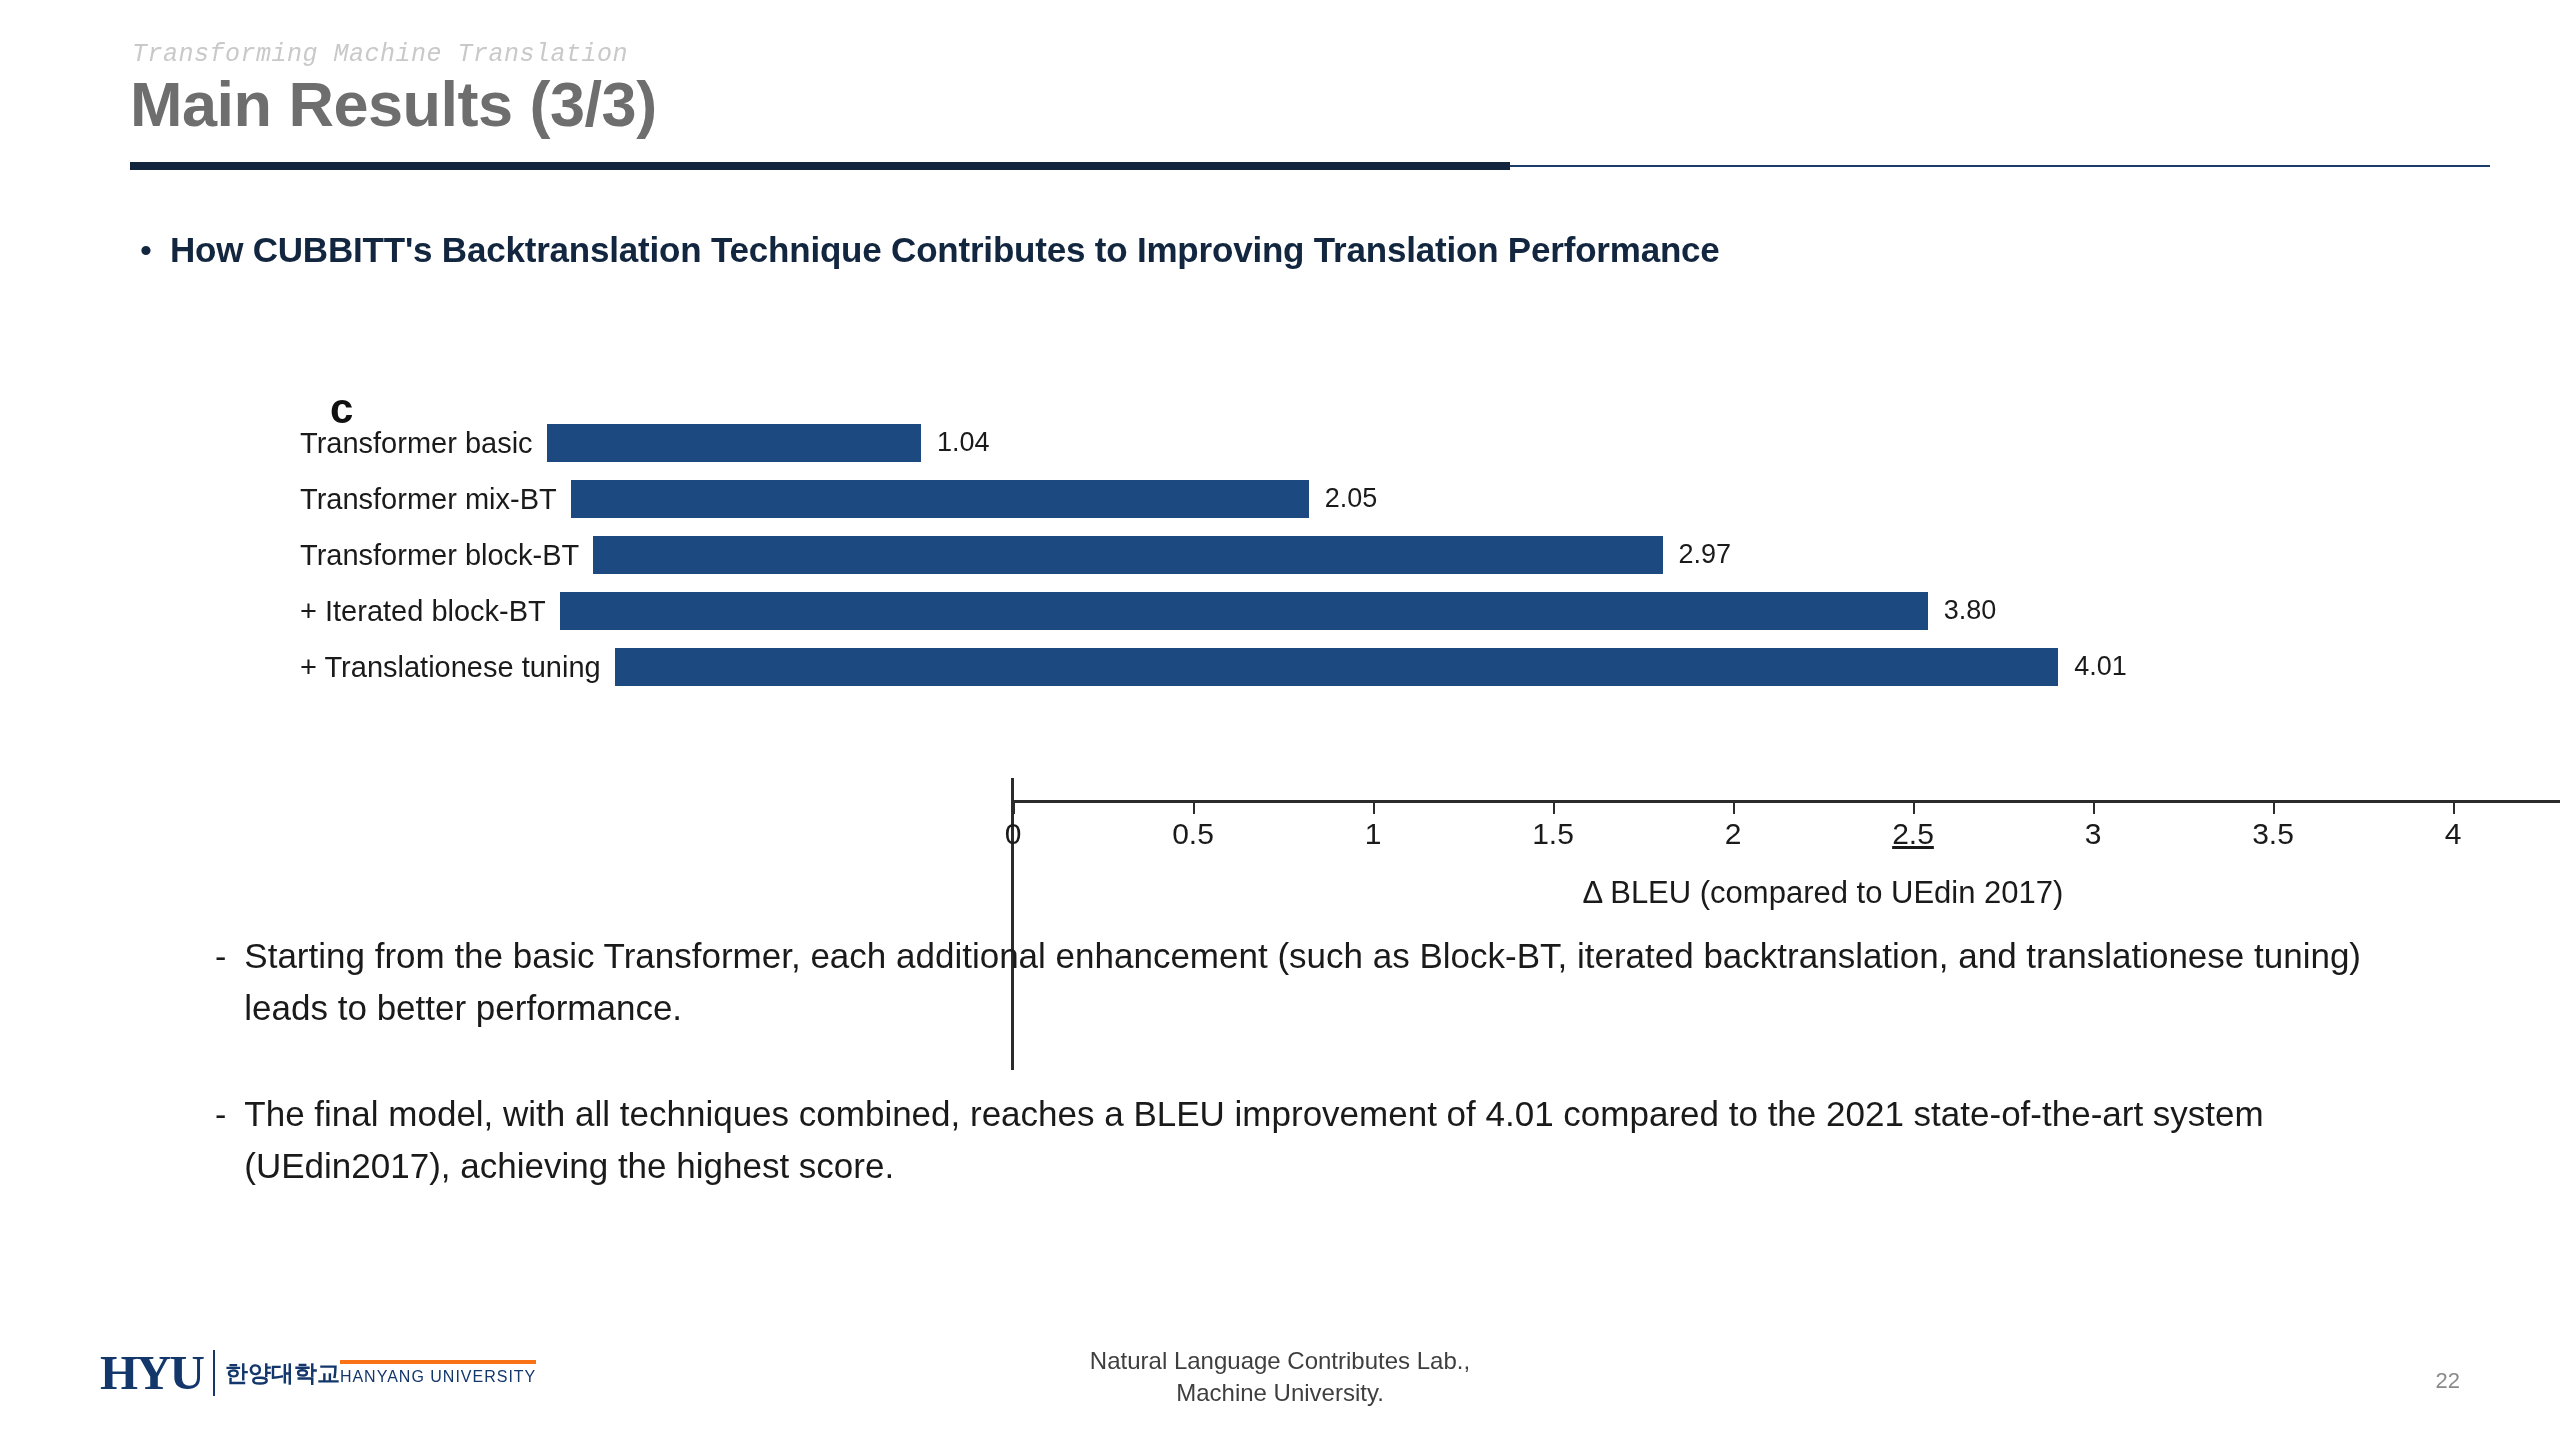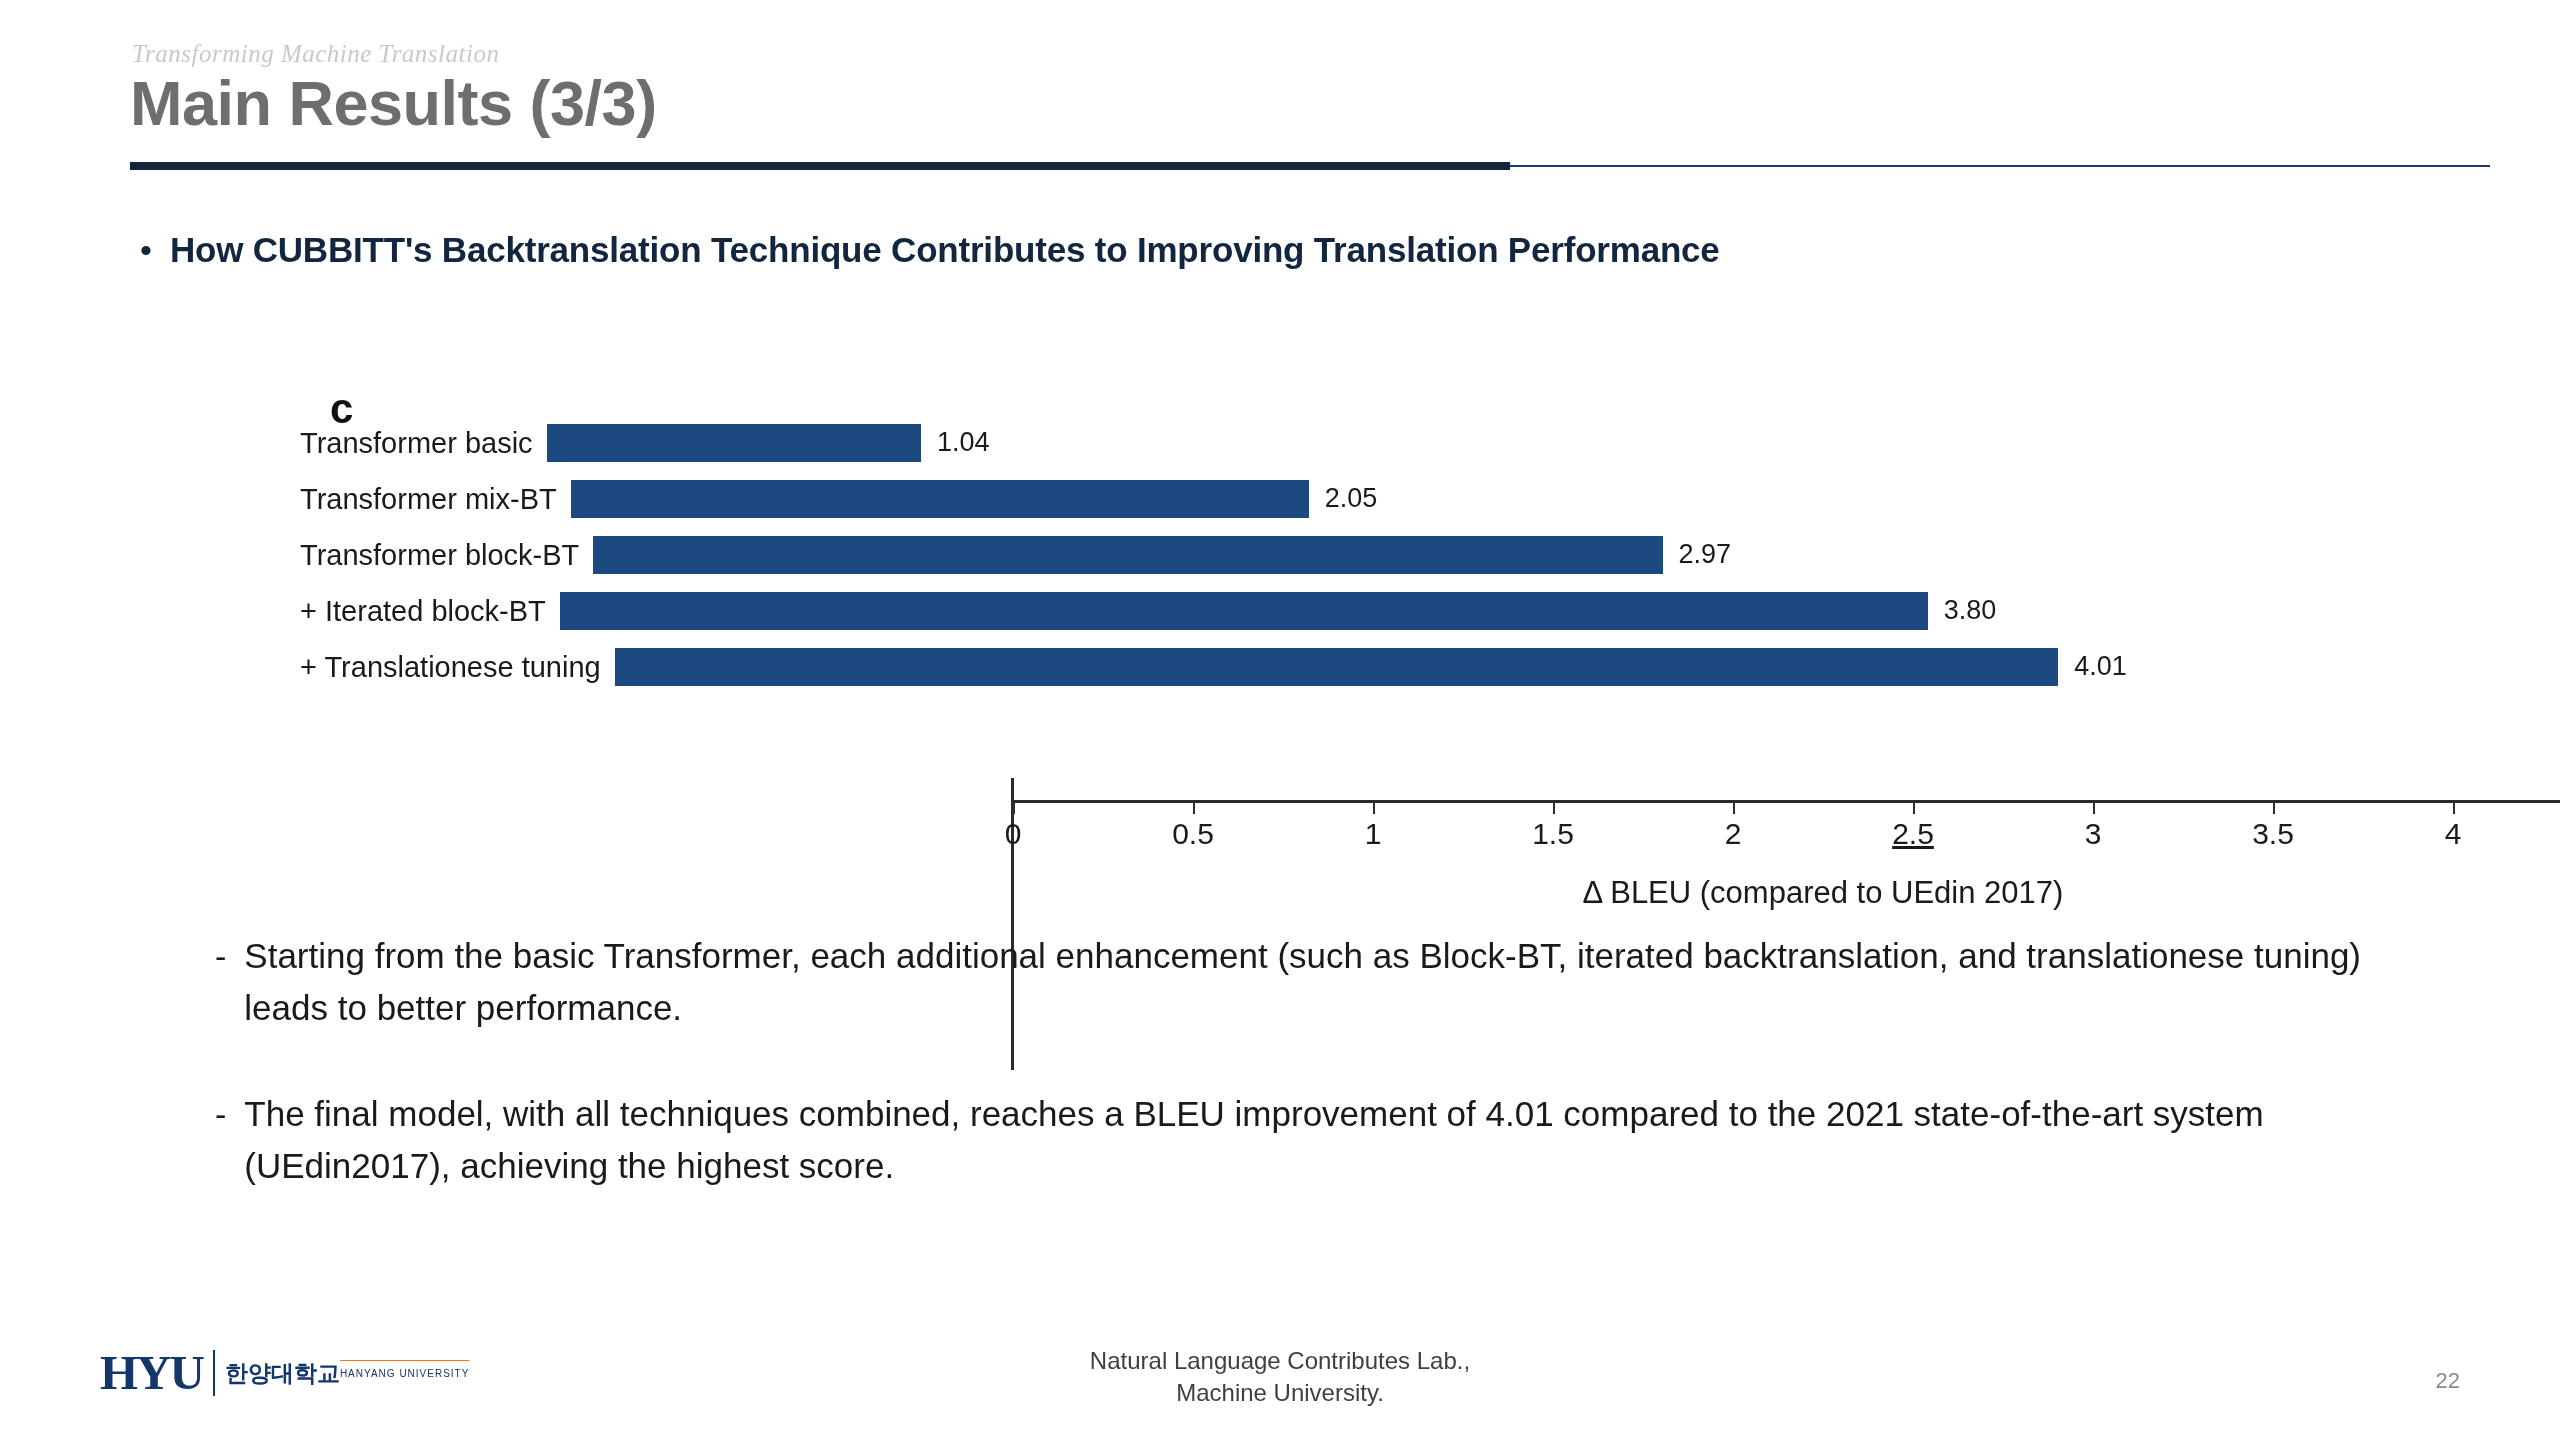--- a/index.html
+++ b/index.html
@@ -16,21 +16,21 @@
   }
 
   
   .slide-header {
     position: absolute;
     left: 130px;
     top: 40px;
     width: 2360px;
   }
   .kicker {
-    font-family: Liberation Serif, serif;
+    font-family: Liberation Mono, monospace;
     font-size: 25px;
     color: #c9c9c9;
     letter-spacing: 0.5px;
     font-style: italic;
     margin: 0 0 2px 2px;
   }
   .slide-title {
     font-family: "Liberation Sans", sans-serif;
     font-size: 63px;
     font-weight: bold;
@@ -252,25 +252,25 @@
     flex-direction: row;
     justify-content: center;
   }
   .logo-kr-top {
     font-size: 23px;
     color: #13366b;
     font-weight: bold;
     line-height: 26px;
   }
   .logo-kr-bot {
-    font-size: 10px;
+    font-size: 16px;
     color: #13366b;
     letter-spacing: 1px;
     line-height: 14px;
-    border-top: 1px solid #f97316;
+    border-top: 4px solid #f97316;
     padding-top: 6px;
   }
 </style>
 </head>
 <body>
 
 <div class="slide-header">
   <p class="kicker">Transforming Machine Translation</p>
   <h1 class="slide-title">Main Results (3/3)</h1>
 </div>

